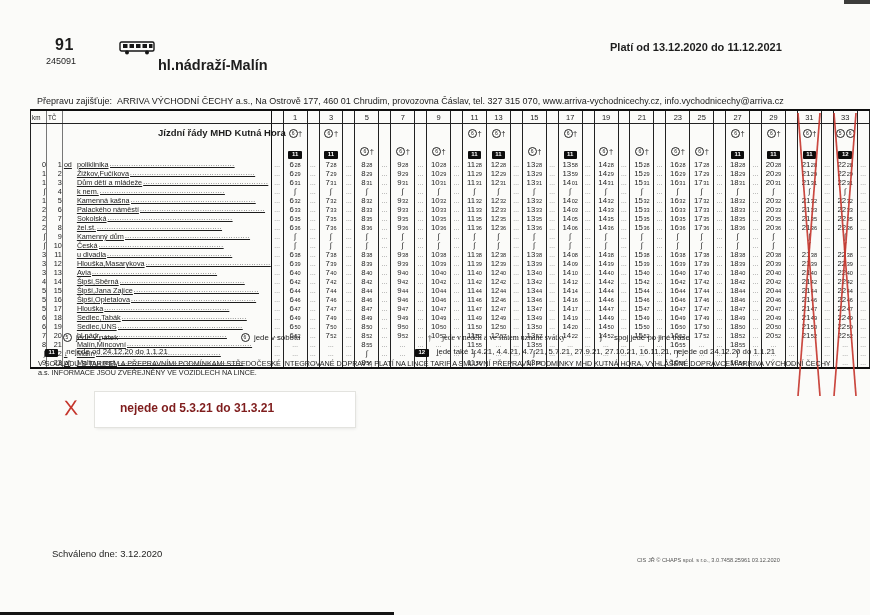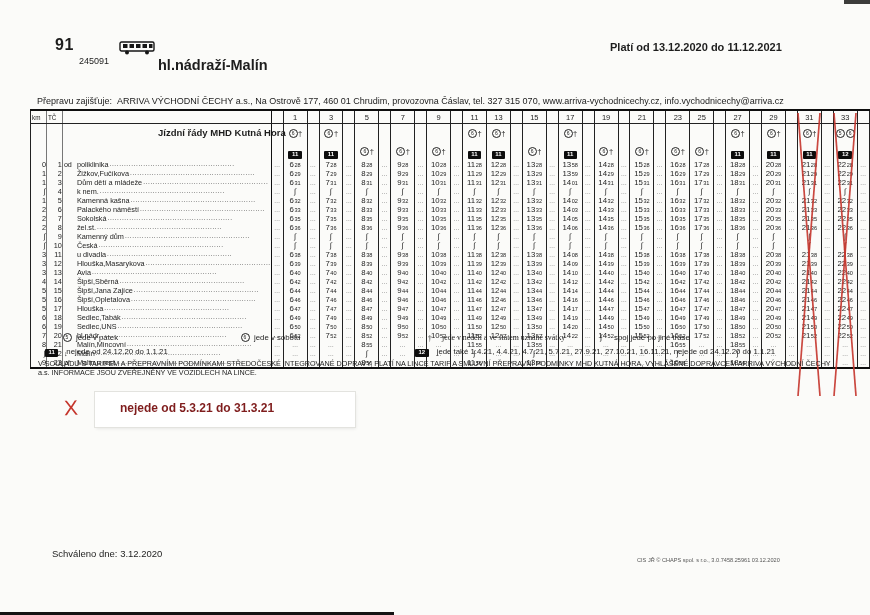--- a/index.html
+++ b/index.html
@@ -1,40 +1,40 @@
 <!DOCTYPE html>
 <html><head>
 <meta charset="utf-8">
 <style>
   html,body{margin:0;padding:0;background:#e8e8e6;}
   .page{position:relative;width:870px;height:615px;background:#fbfbf9;overflow:hidden;
         font-family:"Liberation Sans",sans-serif;color:#1d1d1d;}
   
   .line-no{position:absolute;left:55px;top:36px;font-size:16px;font-weight:bold;letter-spacing:.5px;}
-  .line-code{position:absolute;left:46px;top:56px;font-size:9px;margin-left:33px;}
+  .line-code{position:absolute;left:46px;top:56px;font-size:9px;}
   .bus-icon{position:absolute;left:119px;top:41px;}
   .title{position:absolute;left:158px;top:35px;width:450px;font-size:14.5px;font-weight:bold;line-height:1.4;}
   .subtitle{position:absolute;left:158px;top:80px;font-size:9.5px;font-weight:bold;margin-top:47px;}
   .validity{position:absolute;left:610px;top:41px;font-size:11px;font-weight:bold;}
   .operator{position:absolute;left:37px;top:96px;font-size:9px;white-space:nowrap;}
   .operator b{font-weight:normal;}
   
   .ttwrap{position:absolute;left:30px;top:109px;}
   table.tt{border-collapse:collapse;table-layout:fixed;border:1px solid #222;
            border-top:2.5px solid #0e0e0e;border-bottom:2.5px solid #0e0e0e;}
   table.tt td{padding:0;margin:0;vertical-align:middle;white-space:nowrap;overflow:hidden;}
   tr.nums td{height:12px;border-bottom:1px solid #222;font-size:7.5px;text-align:center;}
   tr.nums td.kmh,tr.nums td.tch{font-size:6.3px;text-align:left;padding-left:1px;}
   td.bkm{border-right:1px solid #777;}
   td.bname{border-right:1.5px solid #111;}
   td.tcol{border-left:1px solid #222;border-right:1px solid #222;text-align:center;}
   tr.srow td{height:8px;} tr.brow td{height:9px;}
   tr.data td{height:8.4px;font-size:7.3px;}
   td.km,td.tc{text-align:right;padding-right:1.5px;font-size:6.8px;}
-  .namewrap{display:flex;align-items:flex-end;}
+  .namewrap{display:flex;align-items:flex-end;text-decoration:underline;}
   .pref{width:13px;flex:none;font-size:7.2px;padding-left:1px;}
   .nm{flex:none;padding-right:1px;}
   .leader{flex:1;overflow:hidden;height:9px;}
   .leader::after{content:"....................................................";
       display:block;color:#444;font-size:6.5px;letter-spacing:.6px;white-space:nowrap;}
   .h{font-size:7.8px;} .m{font-size:5.6px;margin-left:.5px;}
   .dots,.sepdots{font-size:6.2px;color:#333;letter-spacing:.3px;}
   td.sep{text-align:center;}
   .sq{font-family:"DejaVu Sans","Liberation Sans",sans-serif;font-size:7.3px;color:#222;}
   .circ{display:inline-block;width:7px;height:7px;line-height:7.2px;border:1px solid #222;

